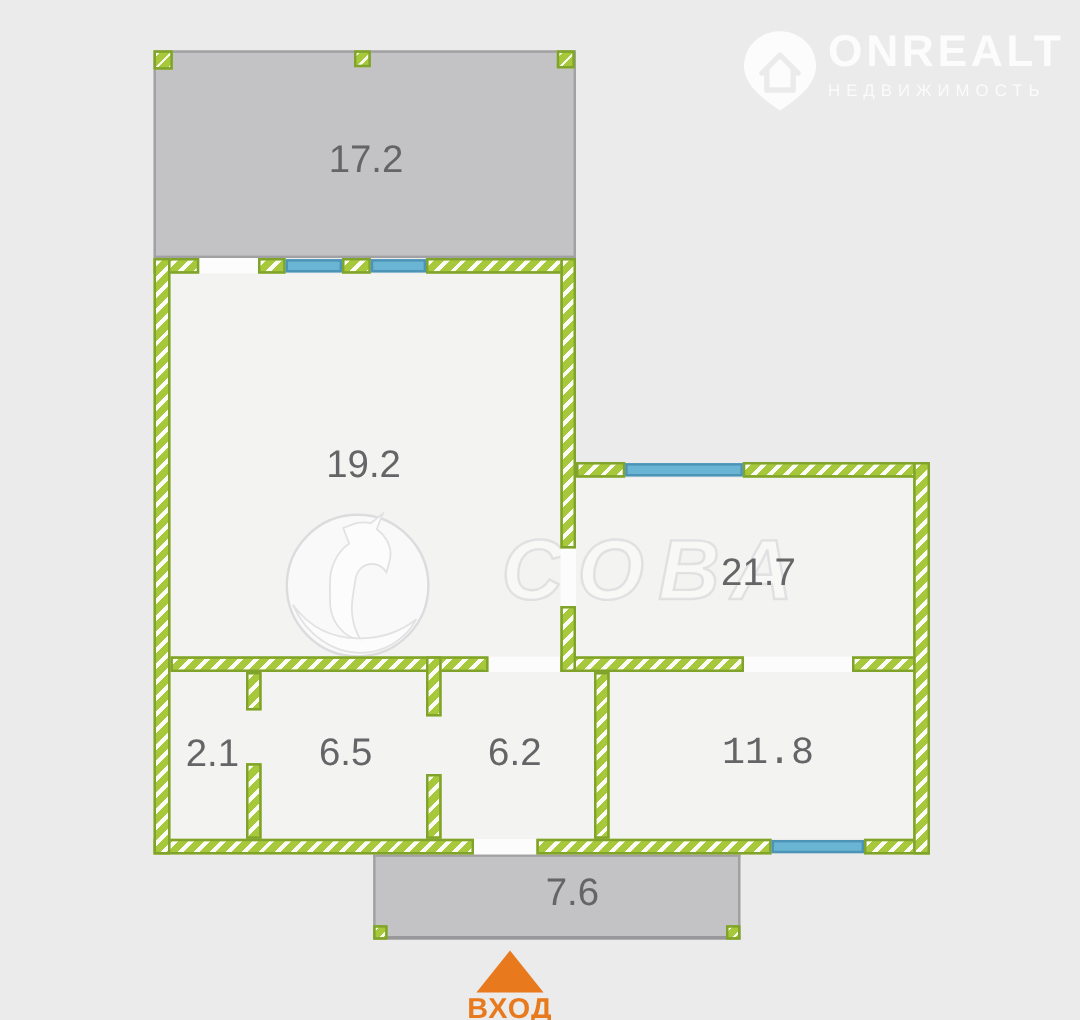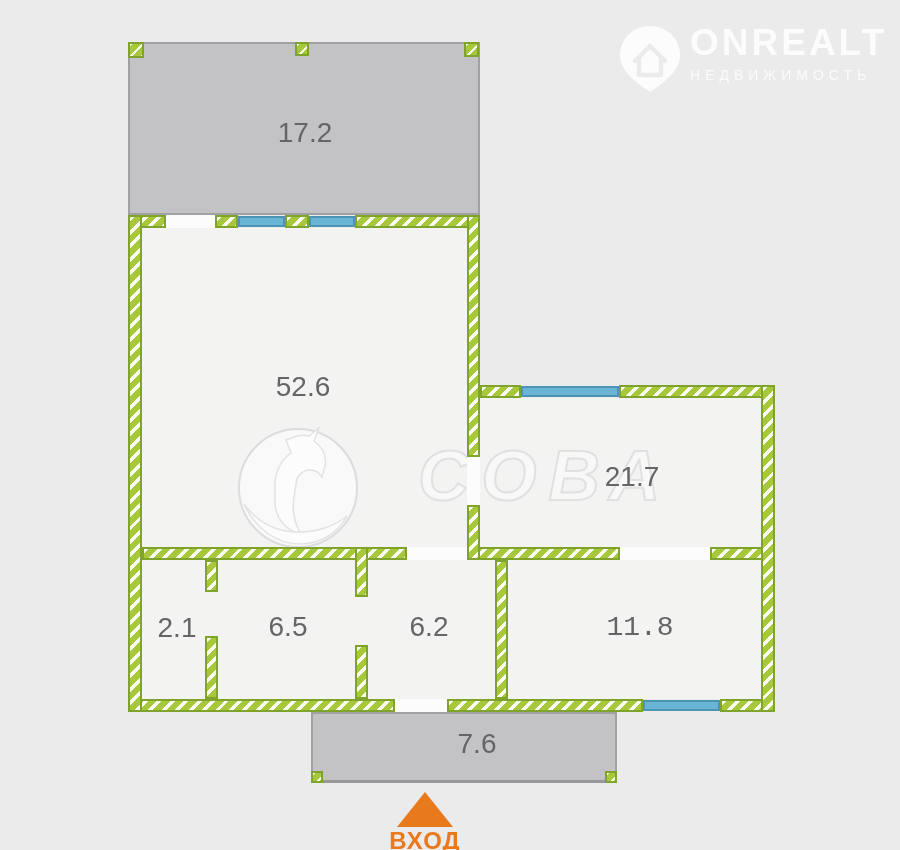--- a/index.html
+++ b/index.html
@@ -29,21 +29,21 @@
   .gap{position:absolute;z-index:2;background:#fcfcfc;}
   .room{position:absolute;z-index:1;background:var(--room-fill,#f3f3f2);}
   .slab{
     position:absolute;box-sizing:border-box;z-index:1;
     background:var(--balcony-gray,#c3c3c5);
     border:2px solid var(--balcony-border,#a1a1a3);
   }
   
   .lbl{
     position:absolute;z-index:5;transform:translate(-50%,-50%);
-    font-size:28px;color:var(--label-gray,#656567);white-space:nowrap;
+    font-size:32px;color:var(--label-gray,#656567);white-space:nowrap;
   }
   .entr-lbl{
     position:absolute;z-index:5;transform:translateX(-50%);
     font-size:24px;font-weight:bold;letter-spacing:1px;
     color:var(--entrance-orange,#e8791c);
   }
   .arrow{
     position:absolute;z-index:5;width:0;height:0;
     border-left:28px solid transparent;border-right:28px solid transparent;
     border-bottom:35px solid var(--entrance-orange,#e8791c);
@@ -138,21 +138,21 @@
   <div class="wall" style="left:205px;top:560px;width:13px;height:32px;"></div>
   <div class="wall" style="left:205px;top:636px;width:13px;height:63px;"></div>
   <div class="wall" style="left:355px;top:547px;width:13px;height:50px;"></div>
   <div class="wall" style="left:355px;top:645px;width:13px;height:54px;"></div>
 
   <div class="slab" style="left:311px;top:712px;width:306px;height:71px;border-bottom:3px solid #98989a;"></div>
   <div class="post" style="left:311px;top:771px;width:12px;height:12px;"></div>
   <div class="post" style="left:605px;top:771px;width:12px;height:12px;"></div>
 
   <span class="lbl" style="left:305px;top:133px;">17.2</span>
-  <span class="lbl" style="left:303px;top:387px;">52.6</span>
+  <span class="lbl" style="left:303px;top:387px;">19.2</span>
   <span class="lbl" style="left:632px;top:477px;">21.7</span>
   <span class="lbl" style="left:177px;top:628px;">2.1</span>
   <span class="lbl" style="left:288px;top:627px;">6.5</span>
   <span class="lbl" style="left:429px;top:627px;">6.2</span>
   <span class="lbl" style="left:640px;top:627px;font-family:Liberation Mono, monospace;">11.8</span>
   <span class="lbl" style="left:477px;top:744px;">7.6</span>
 
   <div class="arrow" style="left:397px;top:792px;"></div>
   <span class="entr-lbl" style="left:425px;top:827px;">ВХОД</span>
 

